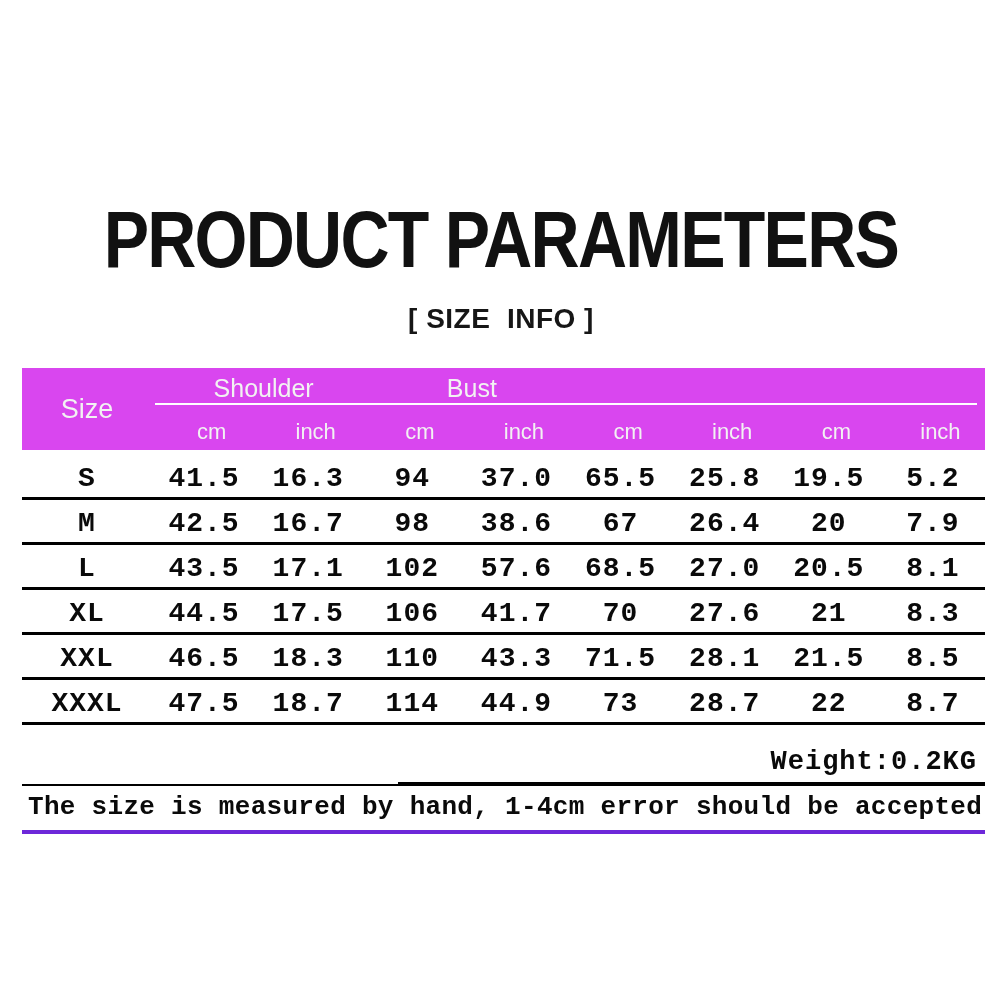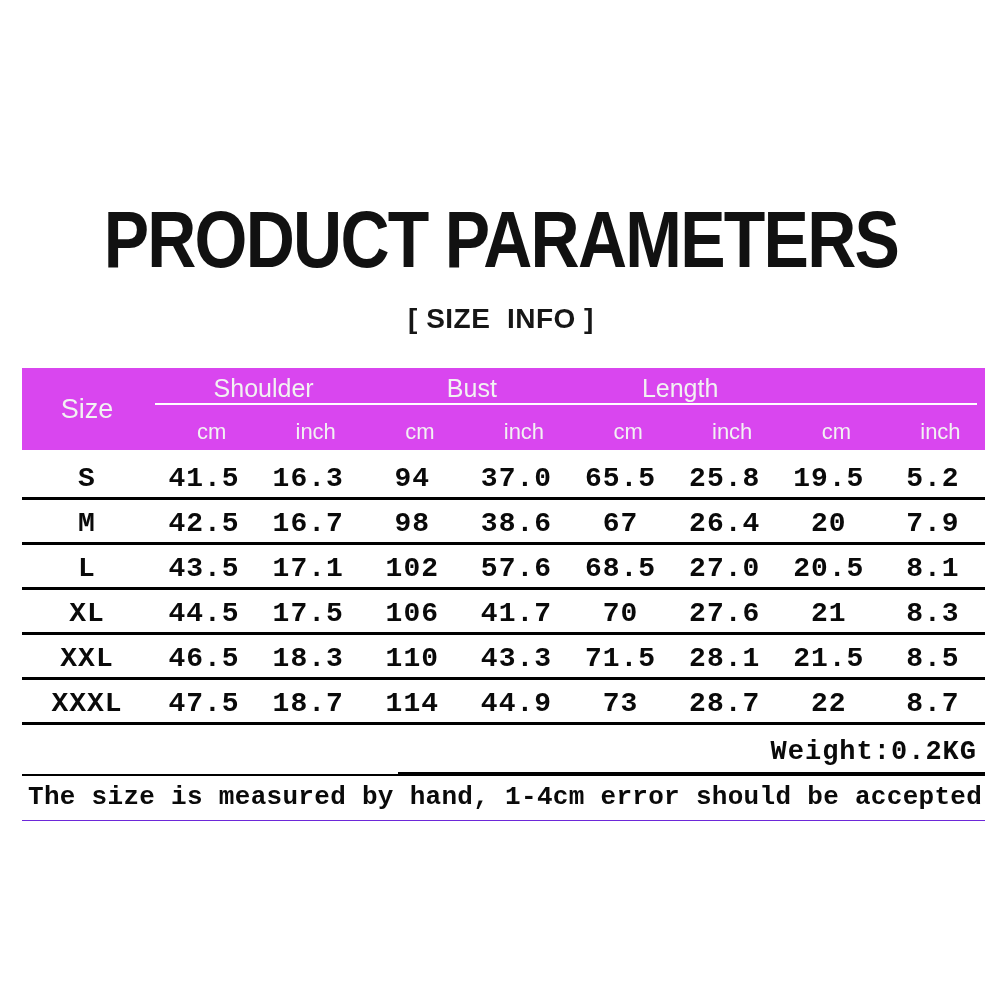--- a/index.html
+++ b/index.html
@@ -113,21 +113,21 @@
   .cell {
     text-align: center;
     padding-bottom: 3px;
     letter-spacing: 1px;
     white-space: nowrap;
   }
 
   
   .weight-row {
     position: relative;
-    margin: 8px 17px 0 22px;
+    margin: 18px 17px 0 22px;
     width: 963px;
     text-align: right;
     font-family: "Liberation Mono", "DejaVu Sans Mono", monospace;
     font-weight: 700;
     font-size: 27px;
     letter-spacing: 1px;
     padding: 4px 8px 7px 0;
     box-sizing: border-box;
   }
   .weight-underline {
@@ -138,21 +138,21 @@
     height: 4px;
     background: #000000;
   }
 
   
   .note-box {
     margin: 0 17px 0 22px;
     width: 963px;
     box-sizing: border-box;
     border-top: 2px solid #000000;
-    border-bottom: 1px solid #6d28d9;
+    border-bottom: 4px solid #6d28d9;
     padding: 6px 2px 8px 6px;
     font-family: "Liberation Mono", "DejaVu Sans Mono", monospace;
     font-weight: 700;
     font-size: 26px;
     letter-spacing: 0.3px;
     white-space: nowrap;
     color: #0a0a0a;
   }
 </style>
 </head>
@@ -165,21 +165,20 @@
   </h1>
 
   <div class="subtitle">[ SIZE  INFO ]</div>
 
   <div class="size-table">
 
     <div class="thead">
       <div class="size-h">Size</div>
       <div class="group">Shoulder</div>
       <div class="group">Bust</div>
-      <div class="group">Length</div>
 
       <div class="unit" style="grid-column:2">cm</div>
       <div class="unit" style="grid-column:3">inch</div>
       <div class="unit" style="grid-column:4">cm</div>
       <div class="unit" style="grid-column:5">inch</div>
       <div class="unit" style="grid-column:6">cm</div>
       <div class="unit" style="grid-column:7">inch</div>
       <div class="unit" style="grid-column:8">cm</div>
       <div class="unit" style="grid-column:9">inch</div>
 

